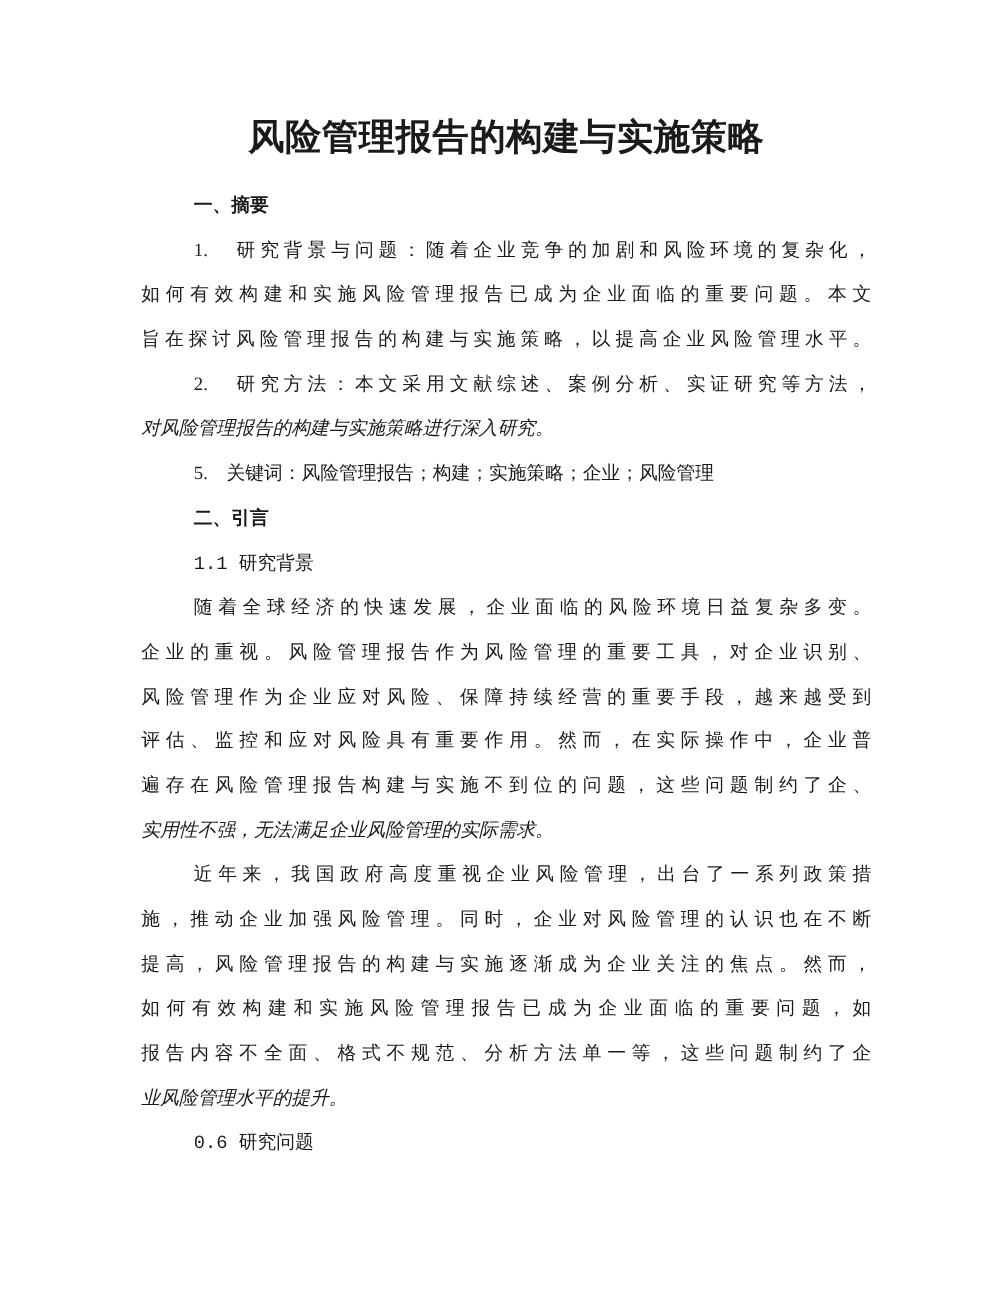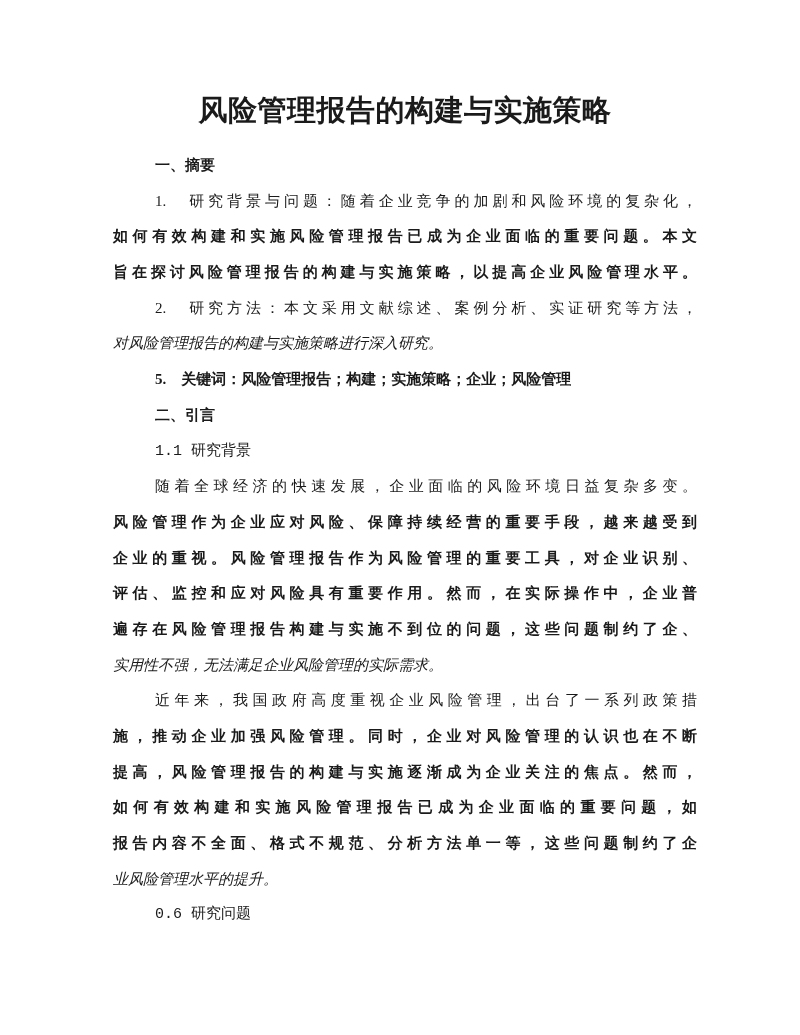--- a/index.html
+++ b/index.html
@@ -49,25 +49,23 @@
     font-family: Liberation Mono, monospace;
   }
   .line.first {
     text-indent: 42px;
     text-align: justify;
     text-align-last: justify;
   }
   .line.full {
     text-align: justify;
     text-align-last: justify;
-    font-weight: bold;
   }
   .line.first-end {
     text-indent: 42px;
-    font-weight: bold;
   }
   .line.end {
     text-align: left;
     font-style: italic;
   }
 </style>
 </head>
 <body>
 
 <div class="page" style="--page-bg: #ffffff; --text-color: #1a1a1a;">
@@ -77,22 +75,22 @@
         <div class="line heading">一、摘要</div>
         <div class="line first">1.　研究背景与问题：随着企业竞争的加剧和风险环境的复杂化，</div>
         <div class="line full">如何有效构建和实施风险管理报告已成为企业面临的重要问题。本文</div>
         <div class="line full">旨在探讨风险管理报告的构建与实施策略，以提高企业风险管理水平。</div>
         <div class="line first">2.　研究方法：本文采用文献综述、案例分析、实证研究等方法，</div>
         <div class="line end">对风险管理报告的构建与实施策略进行深入研究。</div>
         <div class="line first-end">5.　关键词：风险管理报告；构建；实施策略；企业；风险管理</div>
         <div class="line heading">二、引言</div>
         <div class="line sub">1.1 研究背景</div>
         <div class="line first">随着全球经济的快速发展，企业面临的风险环境日益复杂多变。</div>
+        <div class="line full">企业的重视。风险管理报告作为风险管理的重要工具，对企业识别、</div>
         <div class="line full">风险管理作为企业应对风险、保障持续经营的重要手段，越来越受到</div>
-        <div class="line full">企业的重视。风险管理报告作为风险管理的重要工具，对企业识别、</div>
         <div class="line full">评估、监控和应对风险具有重要作用。然而，在实际操作中，企业普</div>
         <div class="line full">遍存在风险管理报告构建与实施不到位的问题，这些问题制约了企、</div>
         <div class="line end">实用性不强，无法满足企业风险管理的实际需求。</div>
         <div class="line first">近年来，我国政府高度重视企业风险管理，出台了一系列政策措</div>
         <div class="line full">施，推动企业加强风险管理。同时，企业对风险管理的认识也在不断</div>
         <div class="line full">提高，风险管理报告的构建与实施逐渐成为企业关注的焦点。然而，</div>
         <div class="line full">如何有效构建和实施风险管理报告已成为企业面临的重要问题，如</div>
         <div class="line full">报告内容不全面、格式不规范、分析方法单一等，这些问题制约了企</div>
         <div class="line end">业风险管理水平的提升。</div>
         <div class="line sub">0.6 研究问题</div>

